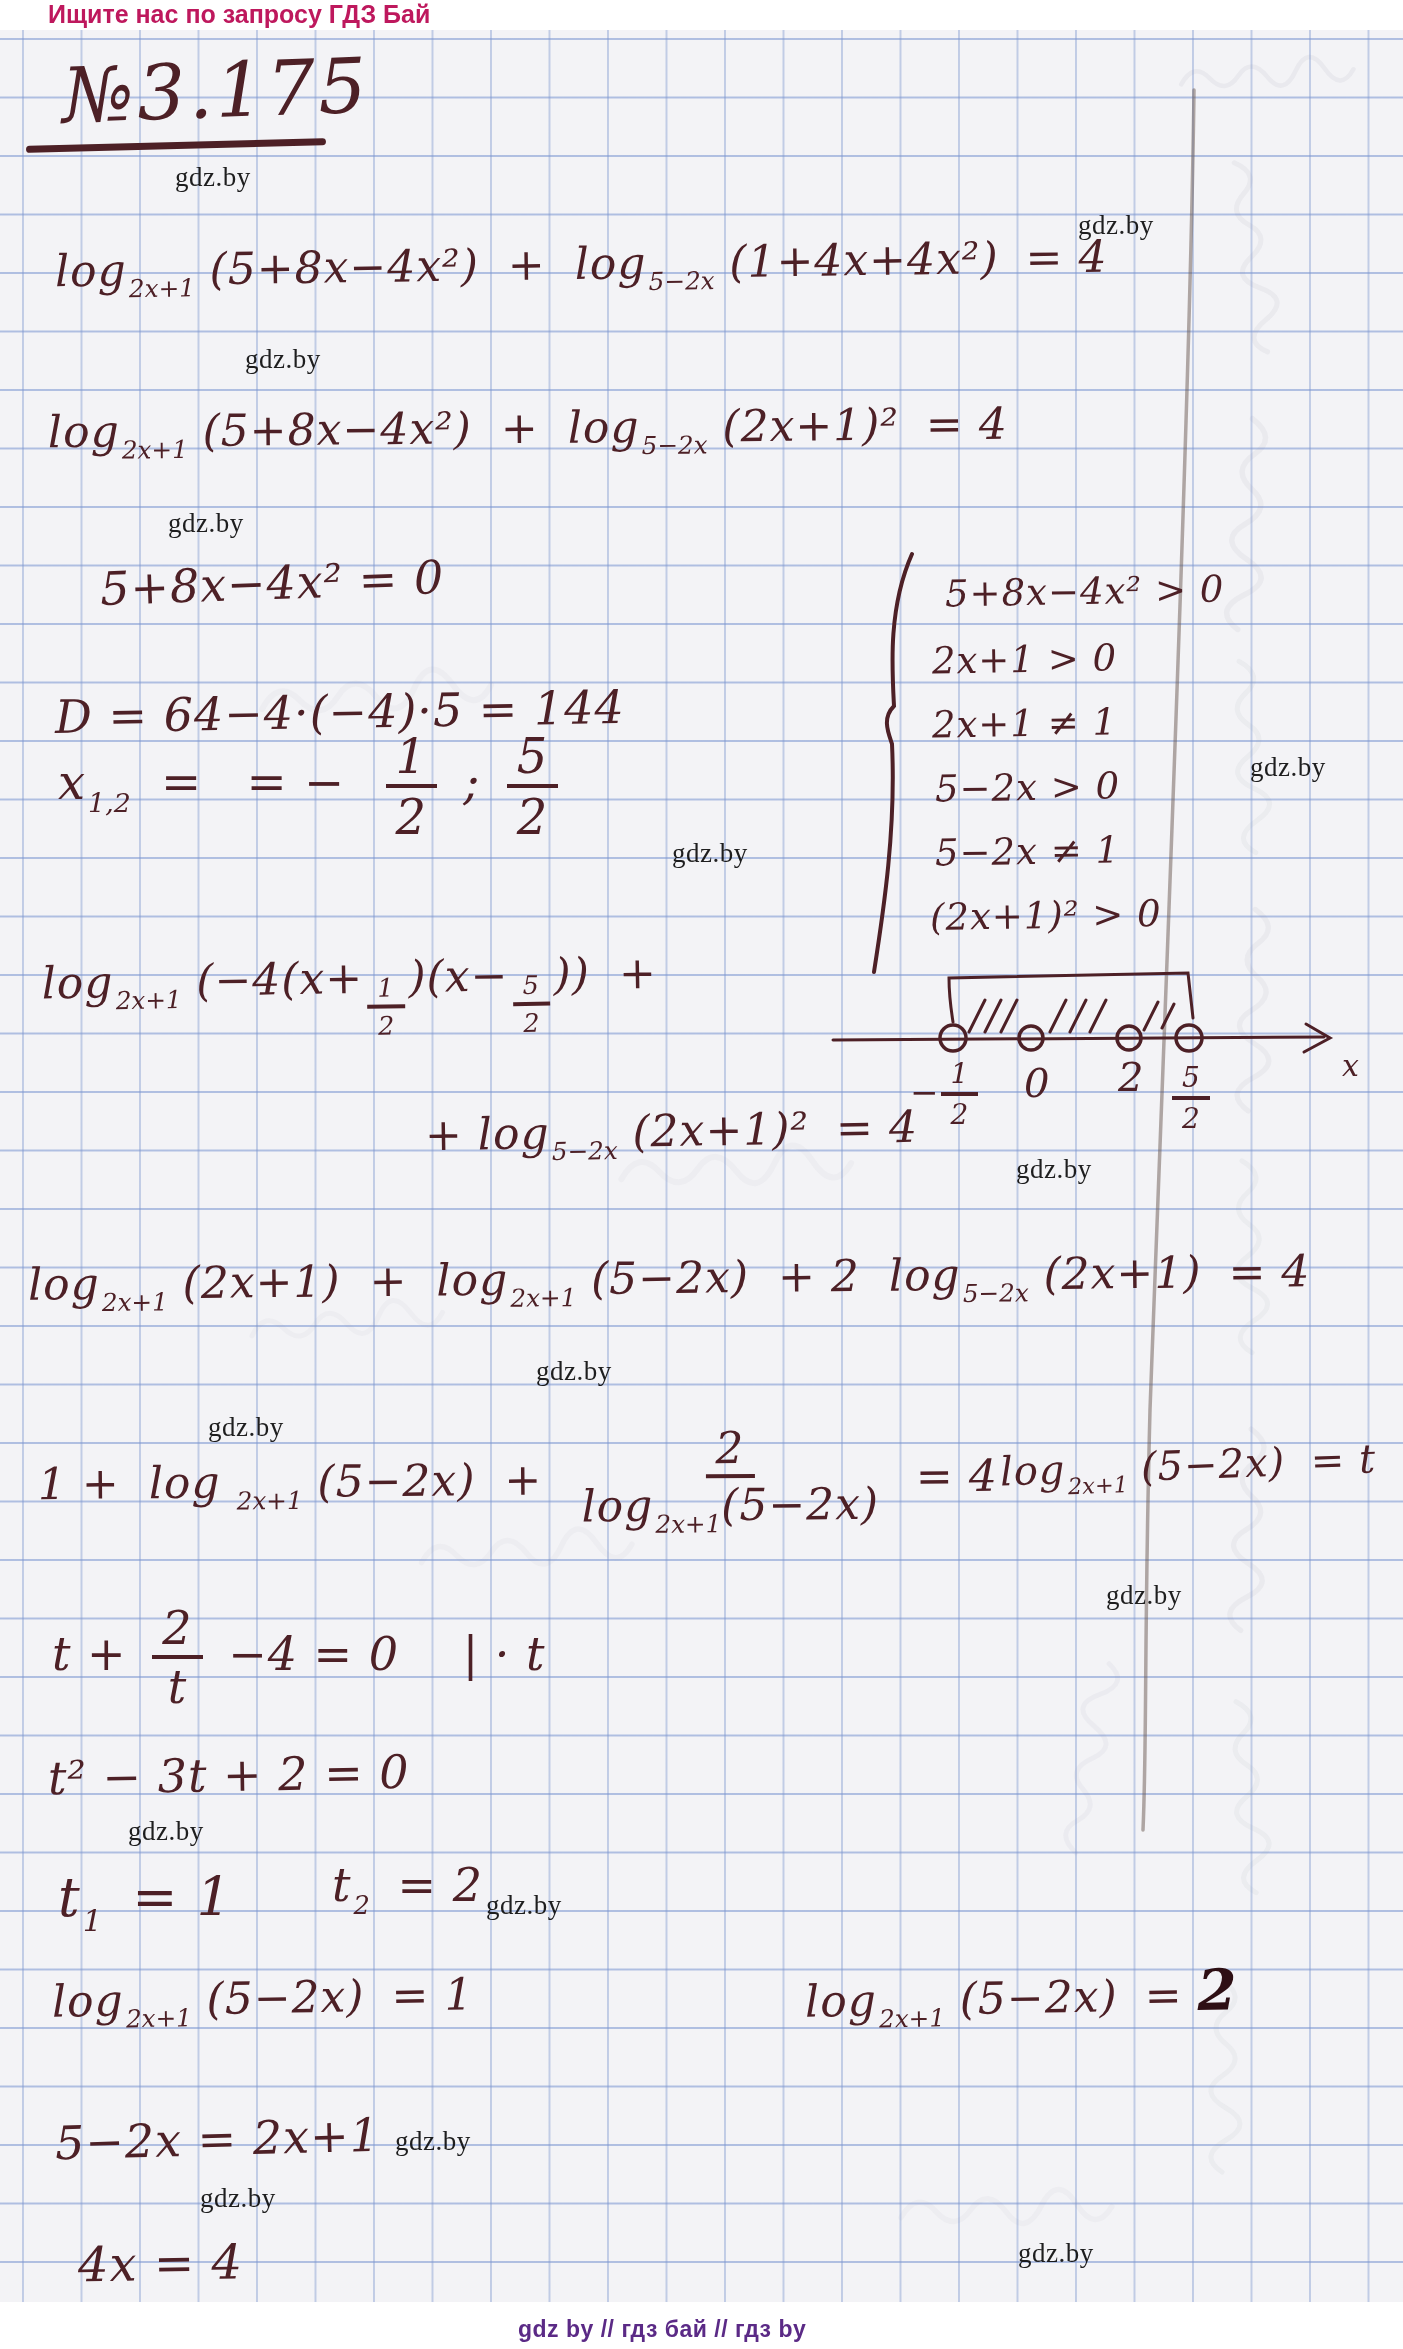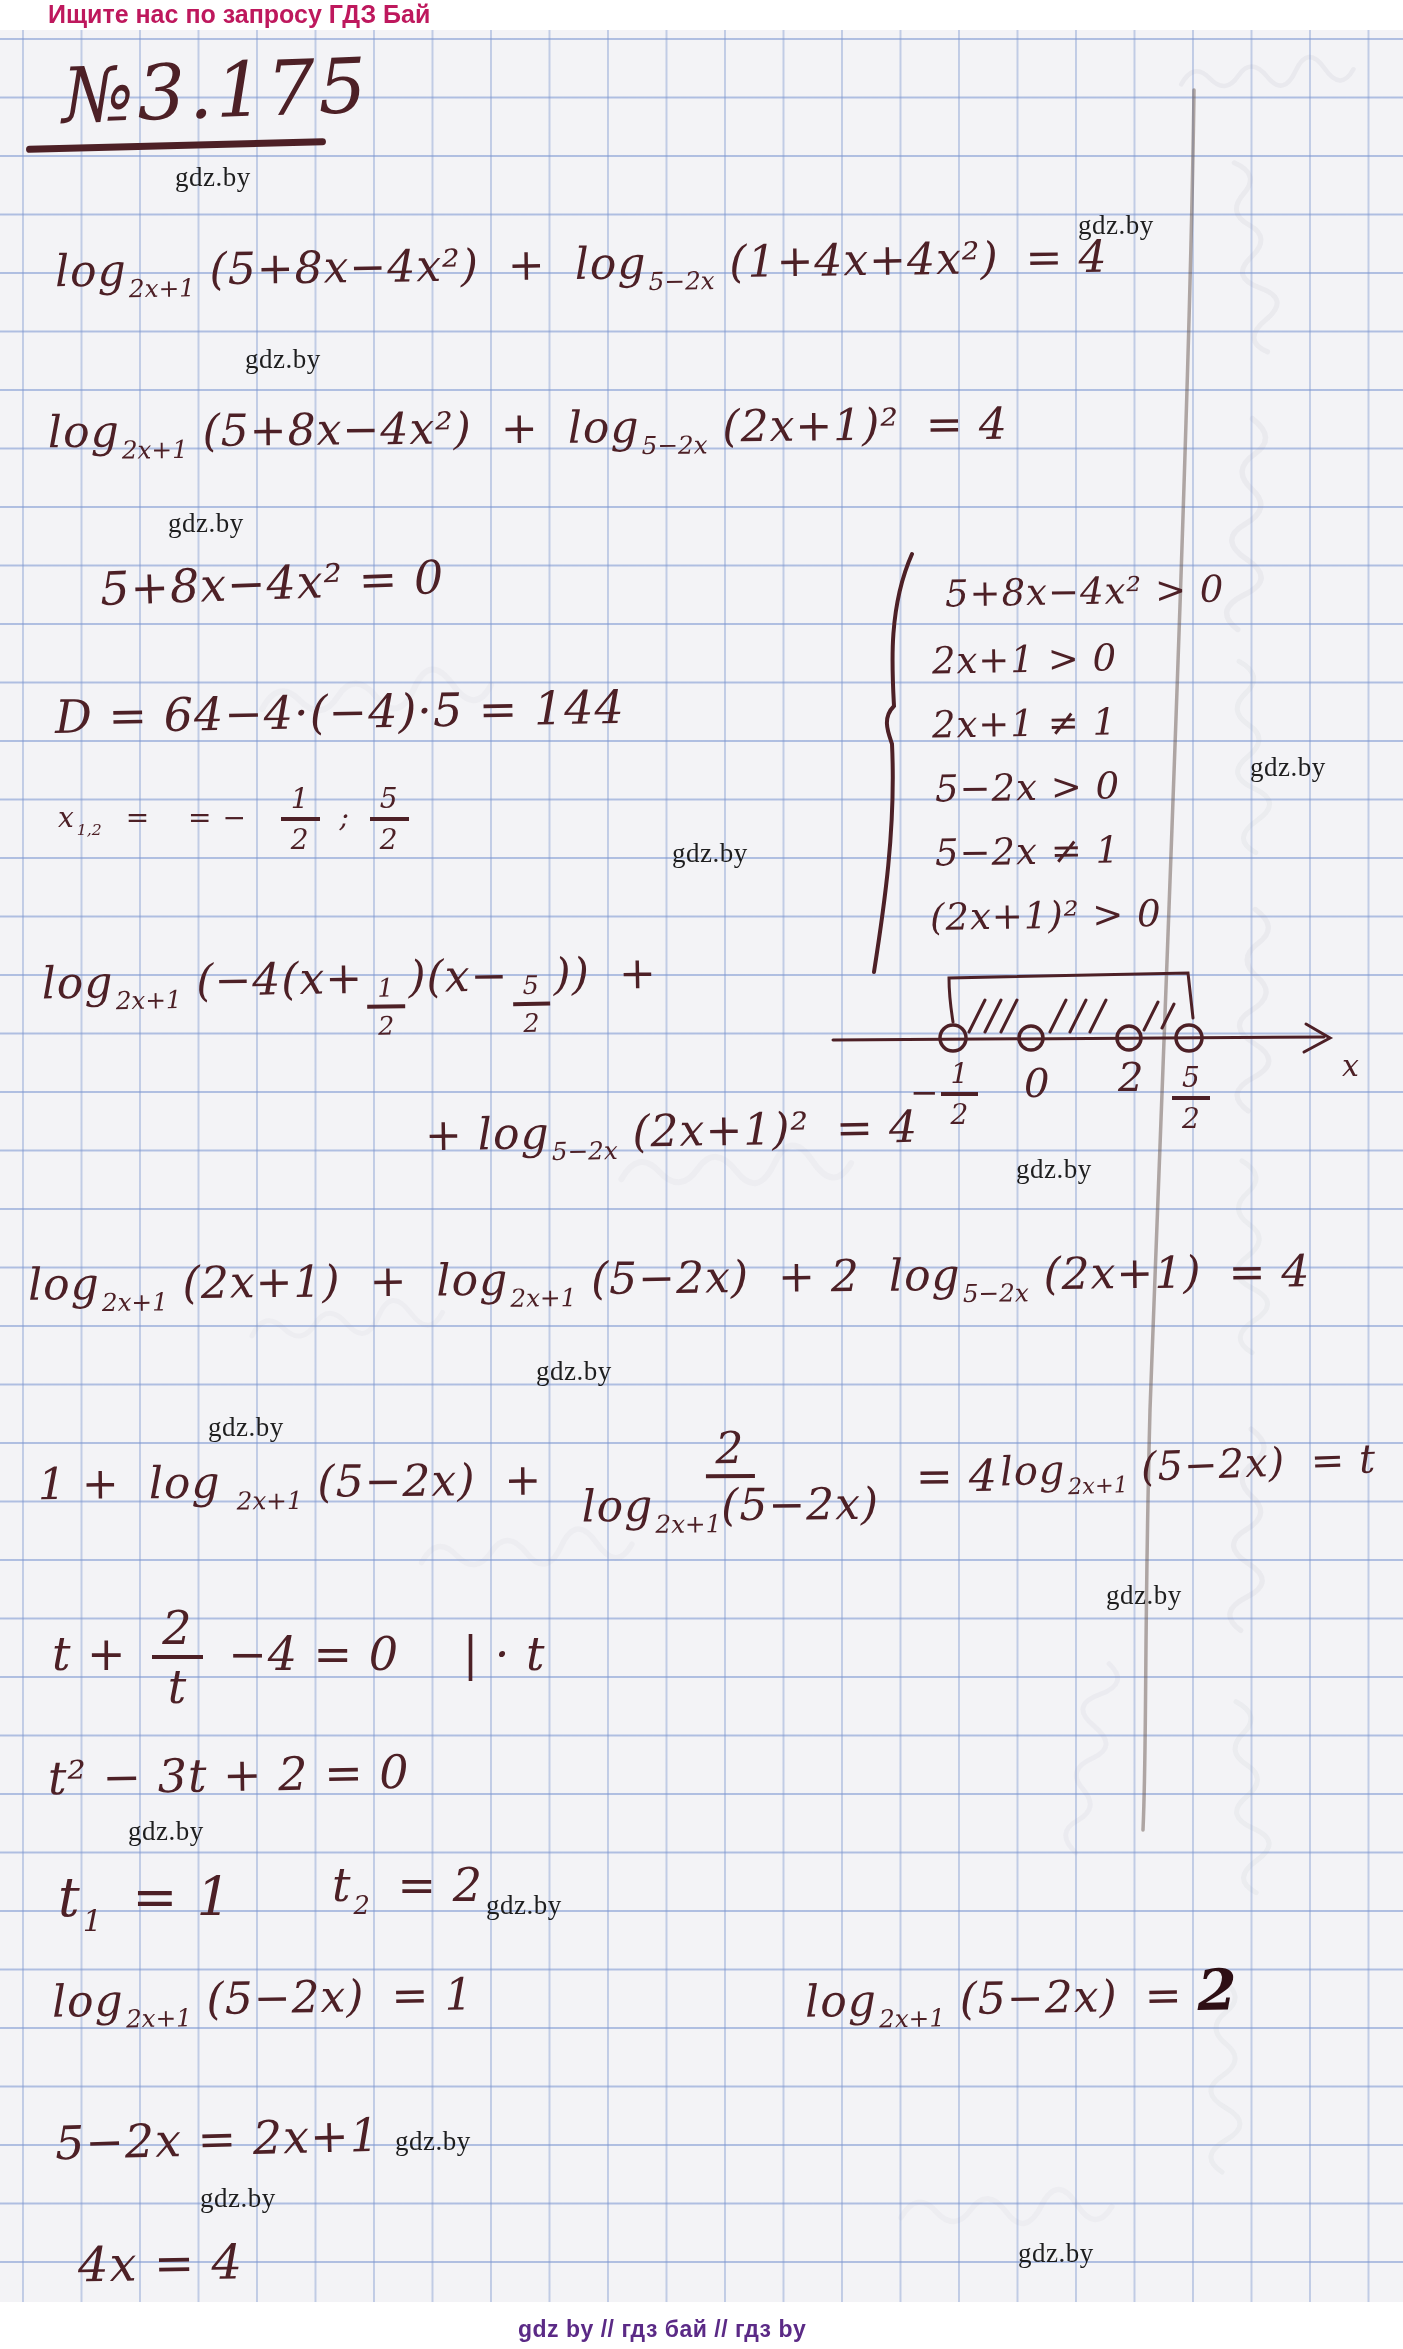--- a/index.html
+++ b/index.html
@@ -99,21 +99,21 @@
   </div>
 
   <div class="hw" style="left:100px;top:556px;font-size:46px;transform:rotate(-2deg);">
     <span>5+8x−4x² = 0</span>
   </div>
 
   <div class="hw" style="left:55px;top:685px;font-size:46px;transform:rotate(-1deg);">
     <span>D = 64−4·(−4)·5 = 144</span>
   </div>
 
-  <div class="hw" style="left:58px;top:785px;font-size:28px;">
+  <div class="hw" style="left:58px;top:732px;font-size:48px;">
     <span>x</span><span class="sb">1,2</span>
     <span class="op">=</span>
     <span class="op">= −</span>
     <span class="frac">
         <span class="num">1</span>
         <span class="den">2</span>
       </span>
     <span>;</span>
     <span class="frac">
         <span class="num">5</span>

